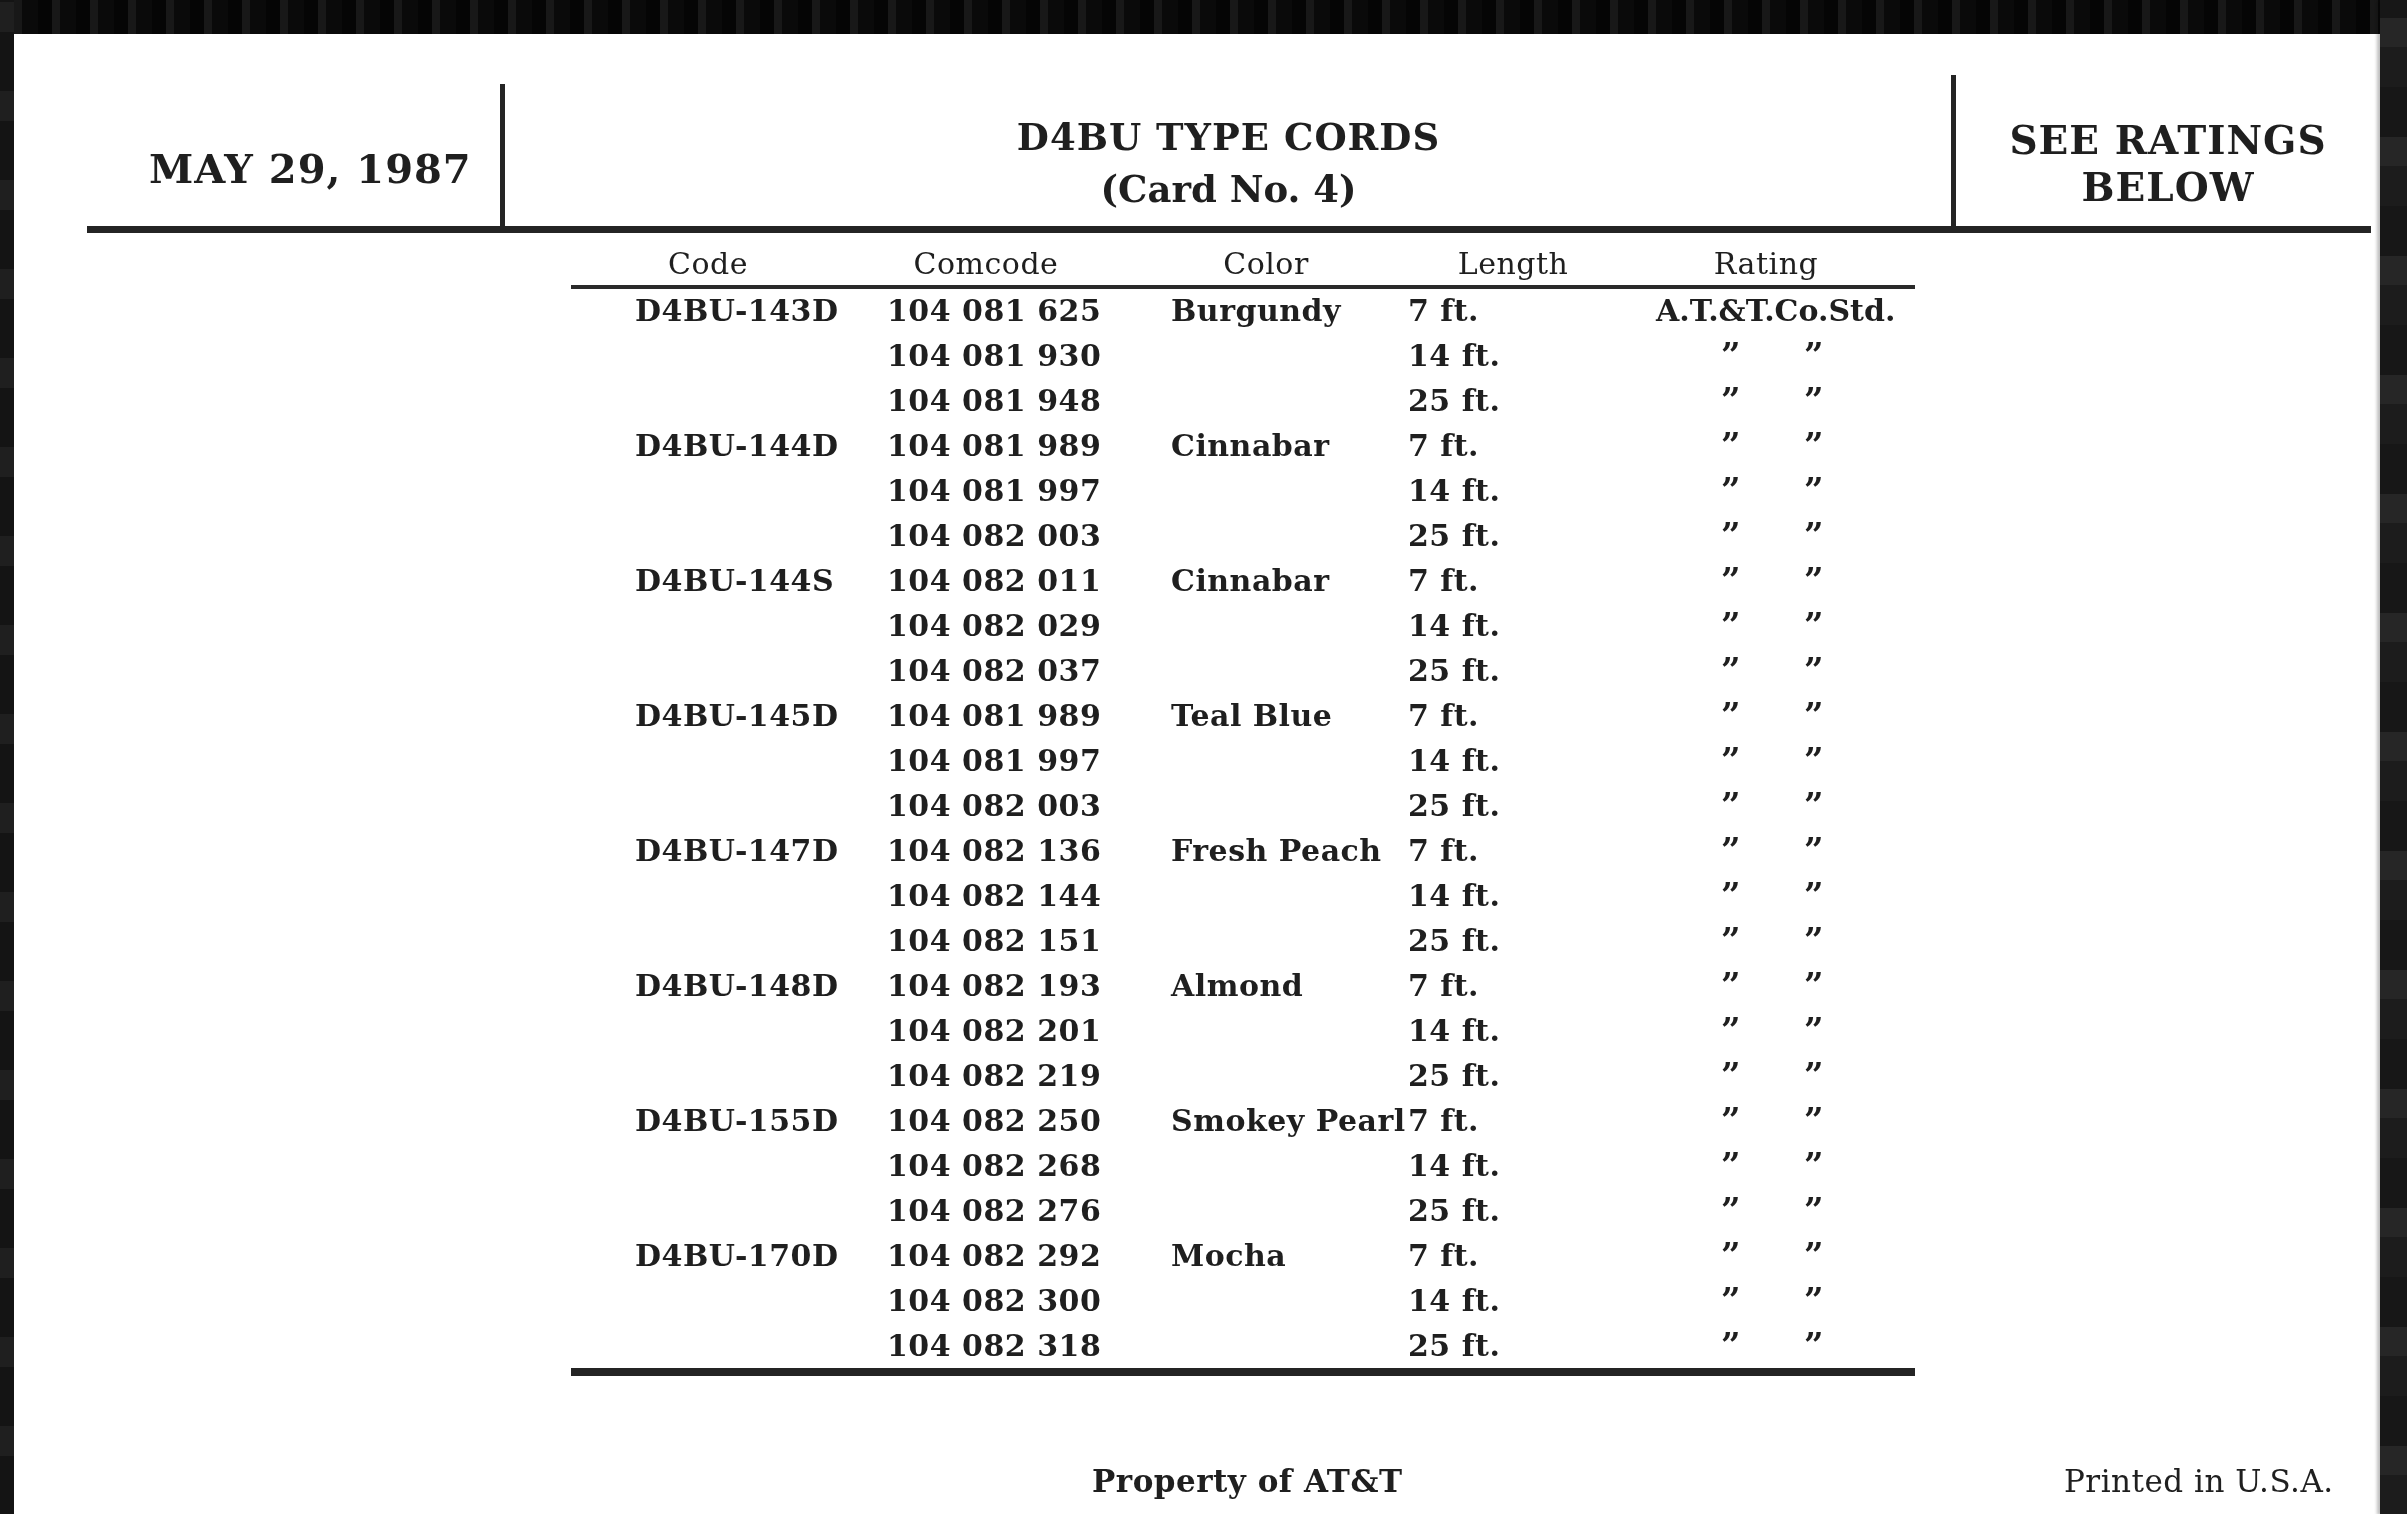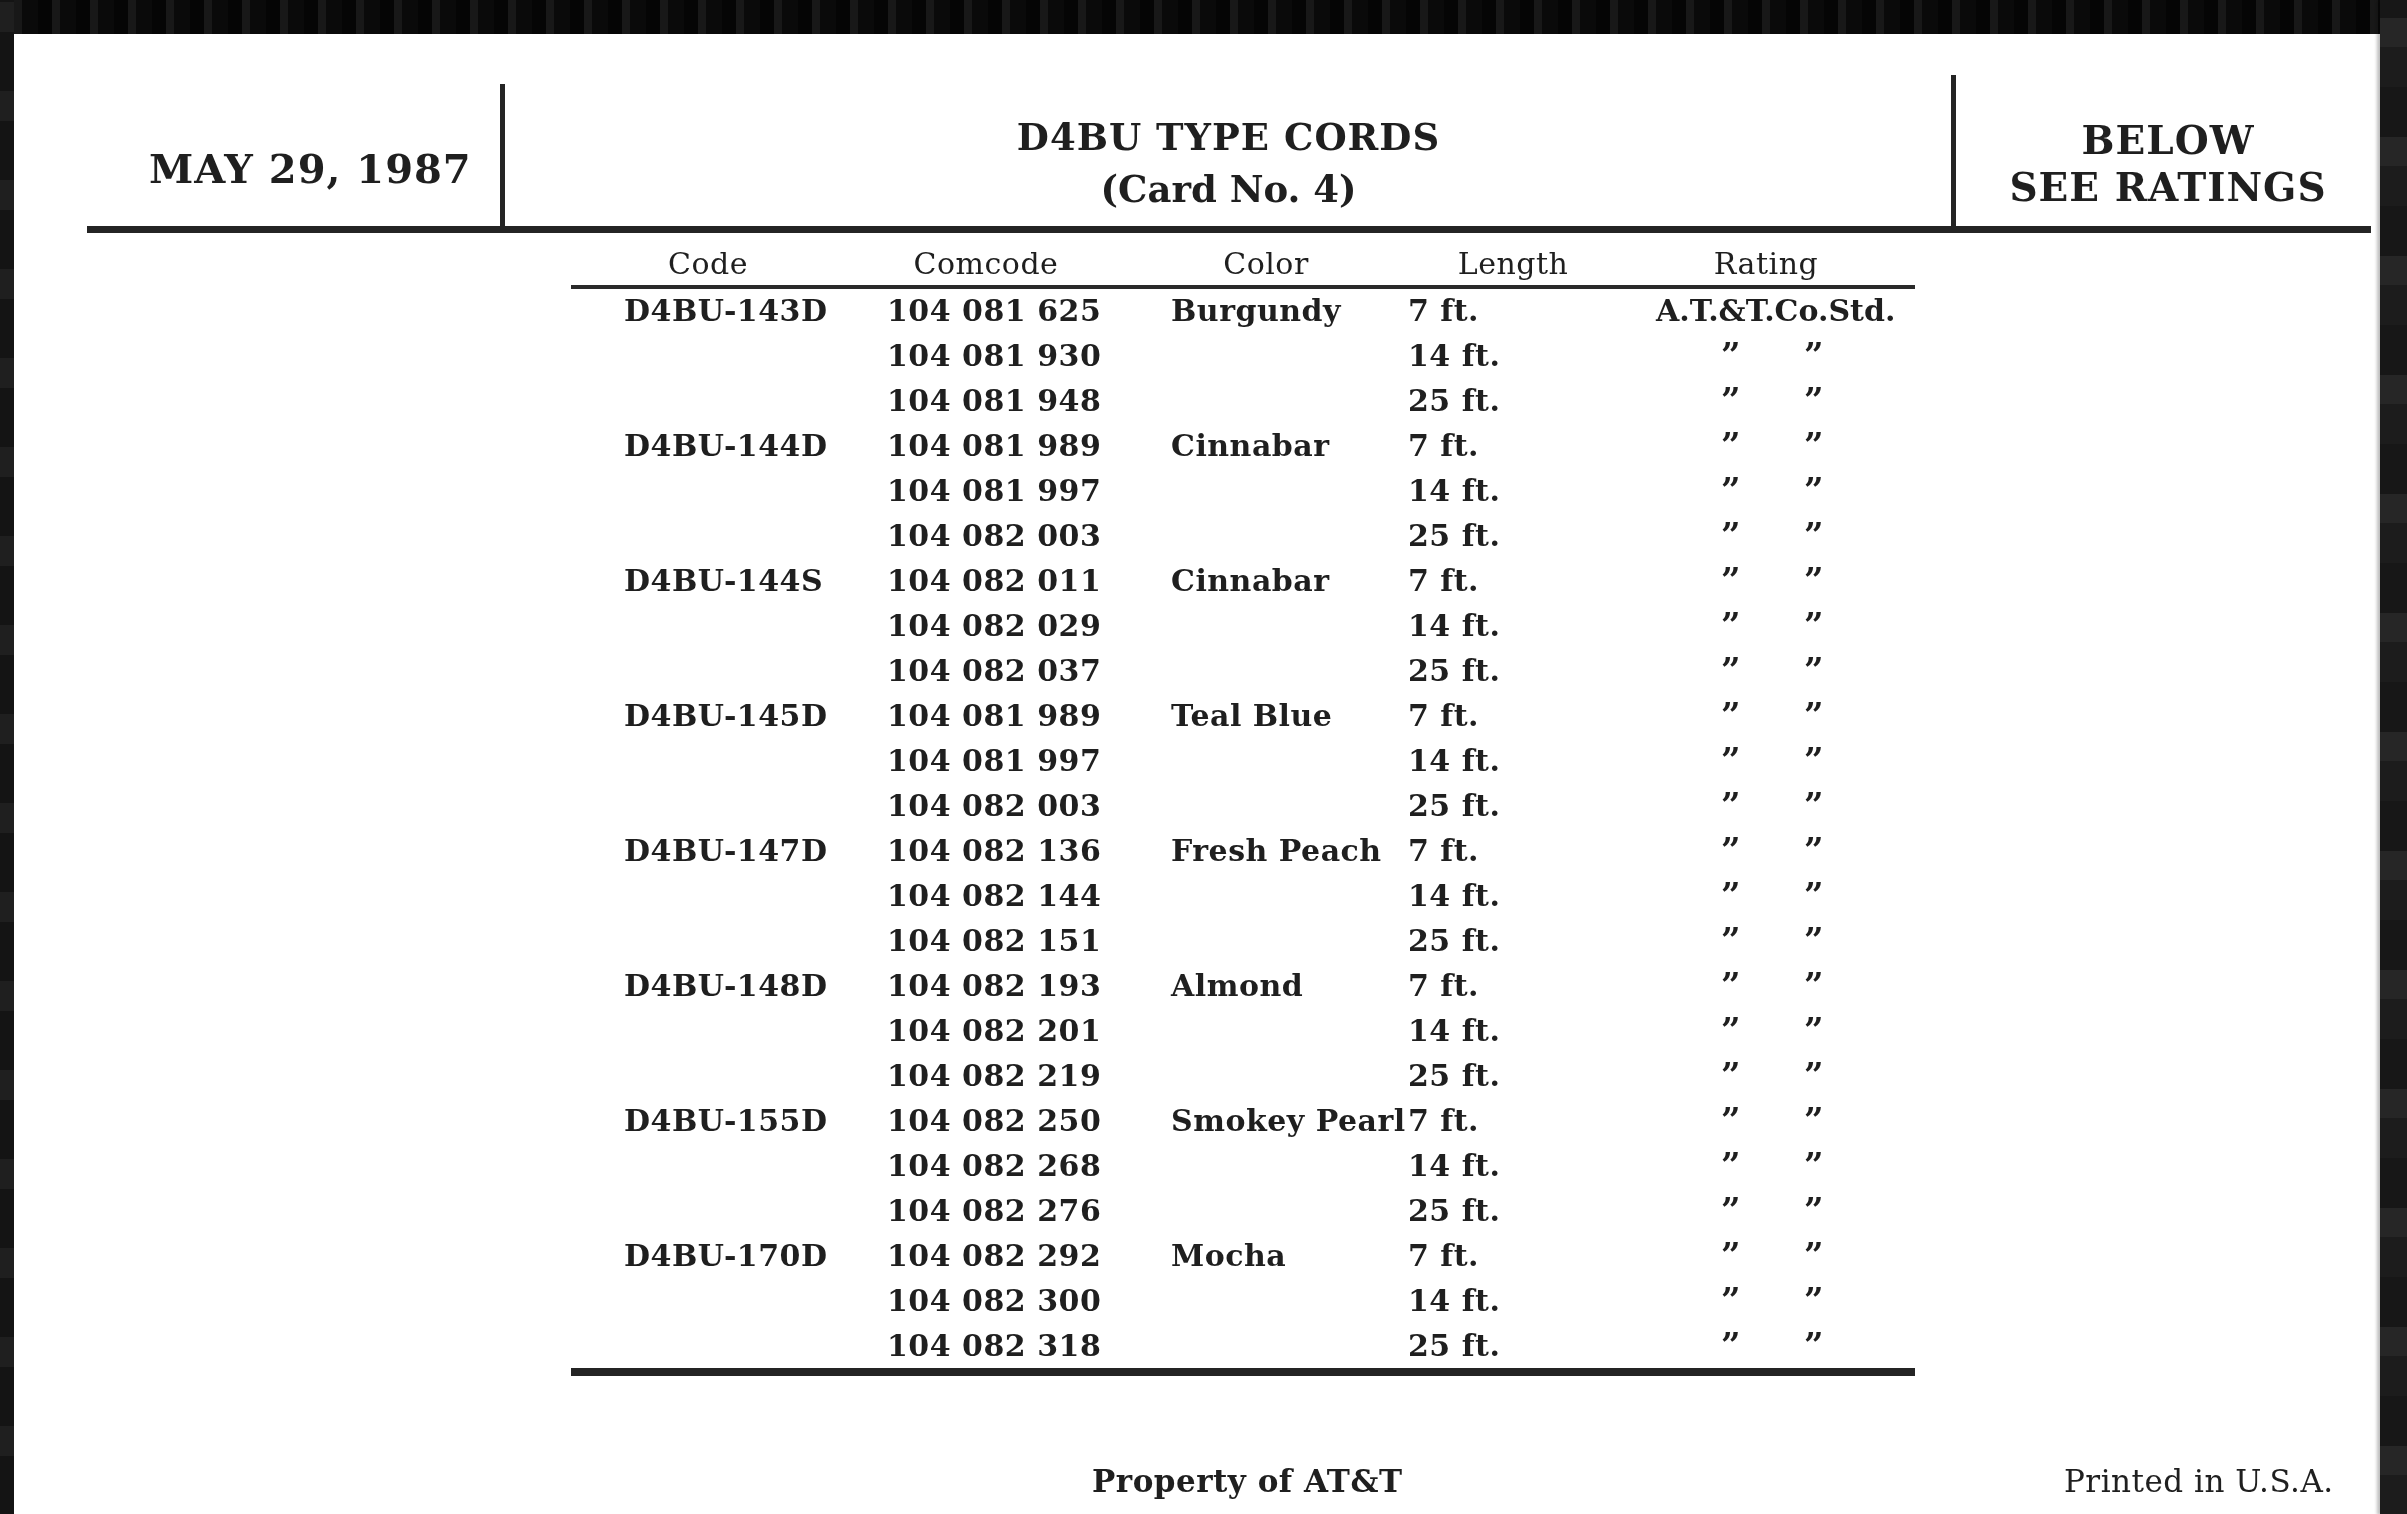--- a/index.html
+++ b/index.html
@@ -47,21 +47,21 @@
   .th.comcode{left:326px; width:178px;}
   .th.color  {left:616px; width:158px;}
   .th.length {left:863px; width:158px;}
   .th.rating {left:1116px;width:158px;}
   .header-rule{position:absolute;left:0;top:47px;width:1344px;height:4px;
       background:linear-gradient(#2a2a2a 0 40%,#8a8a8a 40% 55%,#2a2a2a 55% 100%);}
   .rows{position:absolute;left:0;top:50px;width:1344px;}
   .row{position:relative;height:45px;}
   .row span{position:absolute;top:0;height:45px;line-height:45px;
       font-size:30px;font-weight:700;letter-spacing:0.5px;white-space:nowrap;}
-  .c-code   {left:53px;}
+  .c-code   {left:64px;}
   .c-comcode{left:316px;}
   .c-color  {left:600px;}
   .c-length {left:837px;width:149px;text-align:left;}
   .c-rating {left:1085px;width:224px;letter-spacing:0 !important;}
   .c-ditto1 {left:1140px;width:40px;text-align:center;font-size:34px !important;}
   .c-ditto2 {left:1223px;width:40px;text-align:center;font-size:34px !important;}
   .bottom-rule{position:absolute;left:0;top:1130px;width:1344px;height:8px;background:#242424;}
   
   .footer-center{position:absolute;left:1092px;top:1463px;font-size:31px;font-weight:700;
       letter-spacing:0.5px;white-space:nowrap;}
@@ -79,22 +79,22 @@
 
   <div class="vline left"></div>
   <div class="vline right"></div>
 
   <div class="title-block">
     <div class="title">D4BU TYPE CORDS</div>
     <div class="subtitle">(Card No. 4)</div>
   </div>
 
   <div class="ratings-note">
+    <div>SEE RATINGS</div>
     <div>BELOW</div>
-    <div>SEE RATINGS</div>
   </div>
 
   <div class="rule-top"></div>
 
   <div class="cordtable">
     <div class="th code">Code</div>
     <div class="th comcode">Comcode</div>
     <div class="th color">Color</div>
     <div class="th length">Length</div>
     <div class="th rating">Rating</div>

